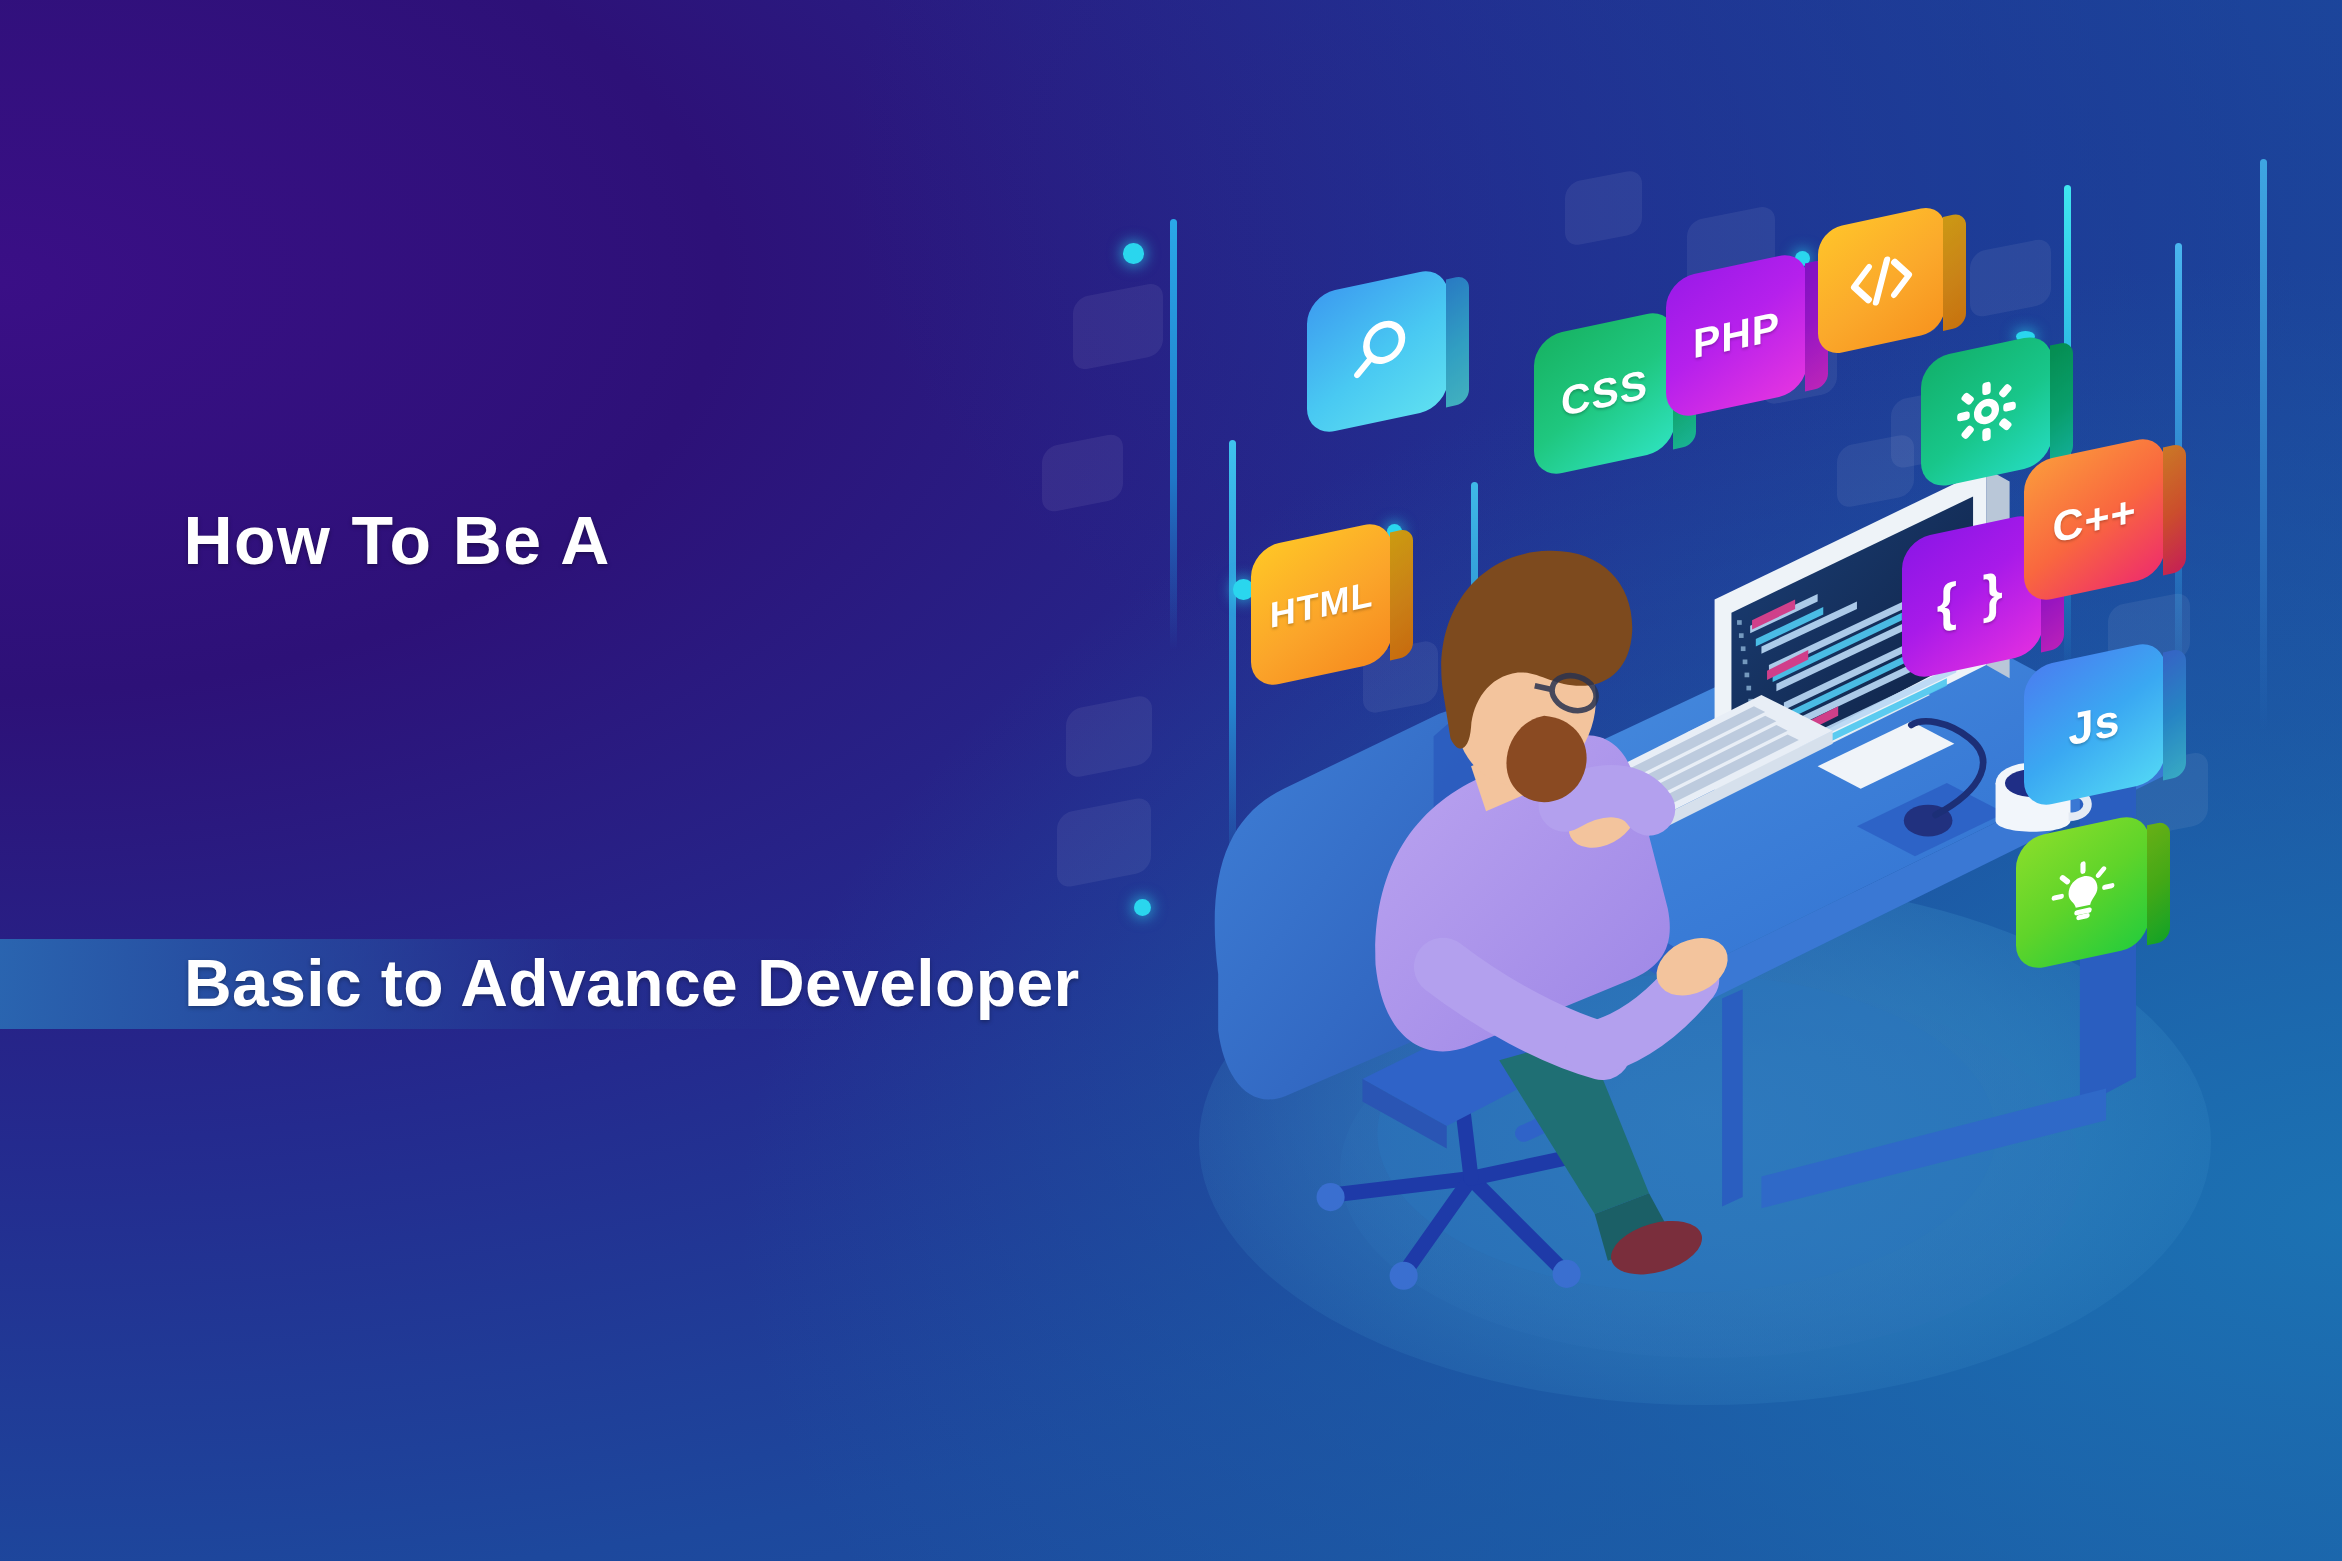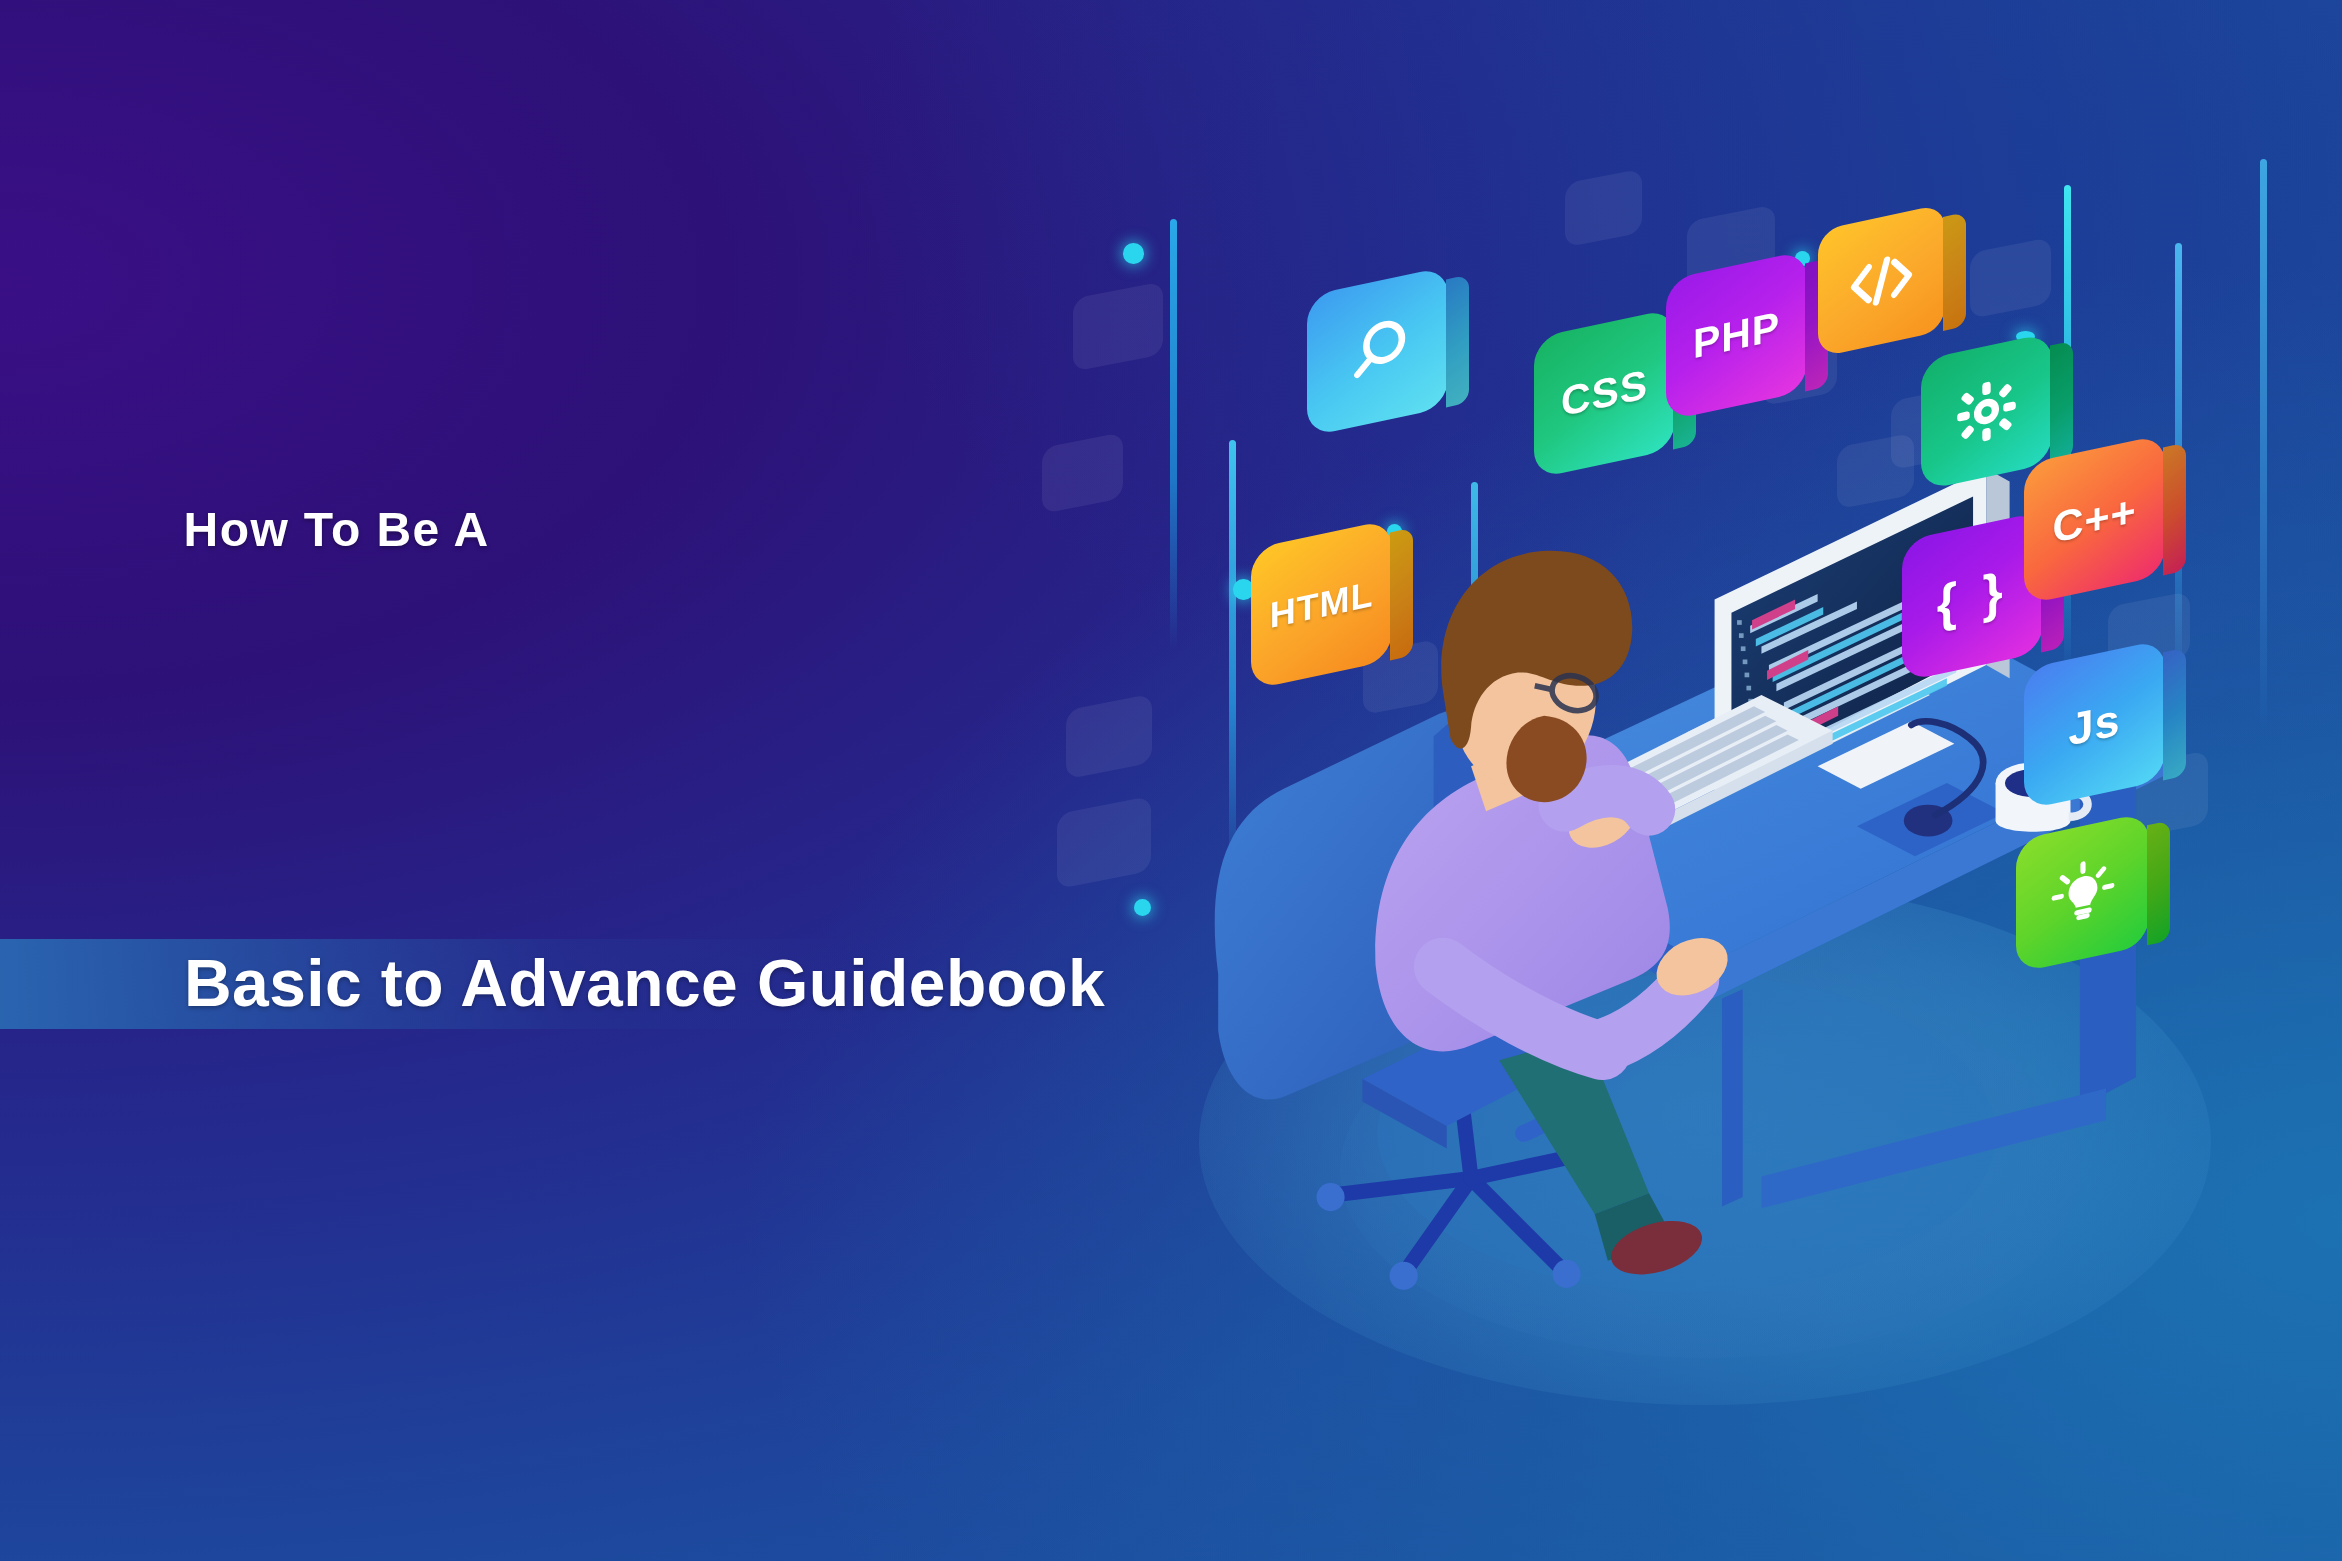--- a/index.html
+++ b/index.html
@@ -21,21 +21,21 @@
       radial-gradient(95% 85% at 100% 78%, rgba(28,116,180,.92) 0%, rgba(28,100,170,.55) 38%, rgba(28,90,160,0) 72%),
       radial-gradient(80% 70% at 88% 10%, rgba(26,60,150,.55) 0%, rgba(26,60,150,0) 65%);
     pointer-events:none;
   }
 
   
   .text-block{position:absolute;left:178px;top:506px;width:1106px;}
 
   .eyebrow{
     color:#ffffff;
-    font-size:48px;
+    font-size:68px;
     font-weight:700;
     letter-spacing:1.4px;
     line-height:1;
     margin:0 0 32px 5.6px;
     text-shadow:0 1.9px 4.7px rgba(0,0,0,.35);
   }
   .headline-1{
     font-size:155px;
     font-weight:800;
     line-height:.92;
@@ -151,21 +151,21 @@
 <body>
 
 <div class="banner">
   <div class="bg-wash"></div>
 
   <div class="text-block">
     <p class="eyebrow">How To Be A</p>
   </div>
 
   <div class="sub-band"></div>
-  <p class="subtitle">Basic to Advance Guidebook</p>
+  <p class="subtitle">Basic to Advance Developer</p>
 
   <div class="illus">
 
     <div class="floor-ellipse"></div>
     <div class="floor-ellipse-2"></div>
 
     <div class="vline" style="left:8.4px;top:60px;height:431px;background:linear-gradient(180deg,#2aa8e8 0%,#1f78c8 60%,rgba(31,120,200,0) 100%);"></div>
     <div class="vline" style="left:67px;top:281px;height:440px;background:linear-gradient(180deg,#3fc3ee 0%,#2585cf 60%,rgba(37,133,207,0) 100%);"></div>
     <div class="vline" style="left:309px;top:323px;height:365px;background:linear-gradient(180deg,#3fb9e8 0%,#2179c4 70%,rgba(33,121,196,0) 100%);"></div>
     <div class="vline" style="left:902px;top:26px;height:487px;background:linear-gradient(180deg,#3fe6f0 0%,#25a4de 55%,rgba(37,164,222,0) 100%);"></div>

